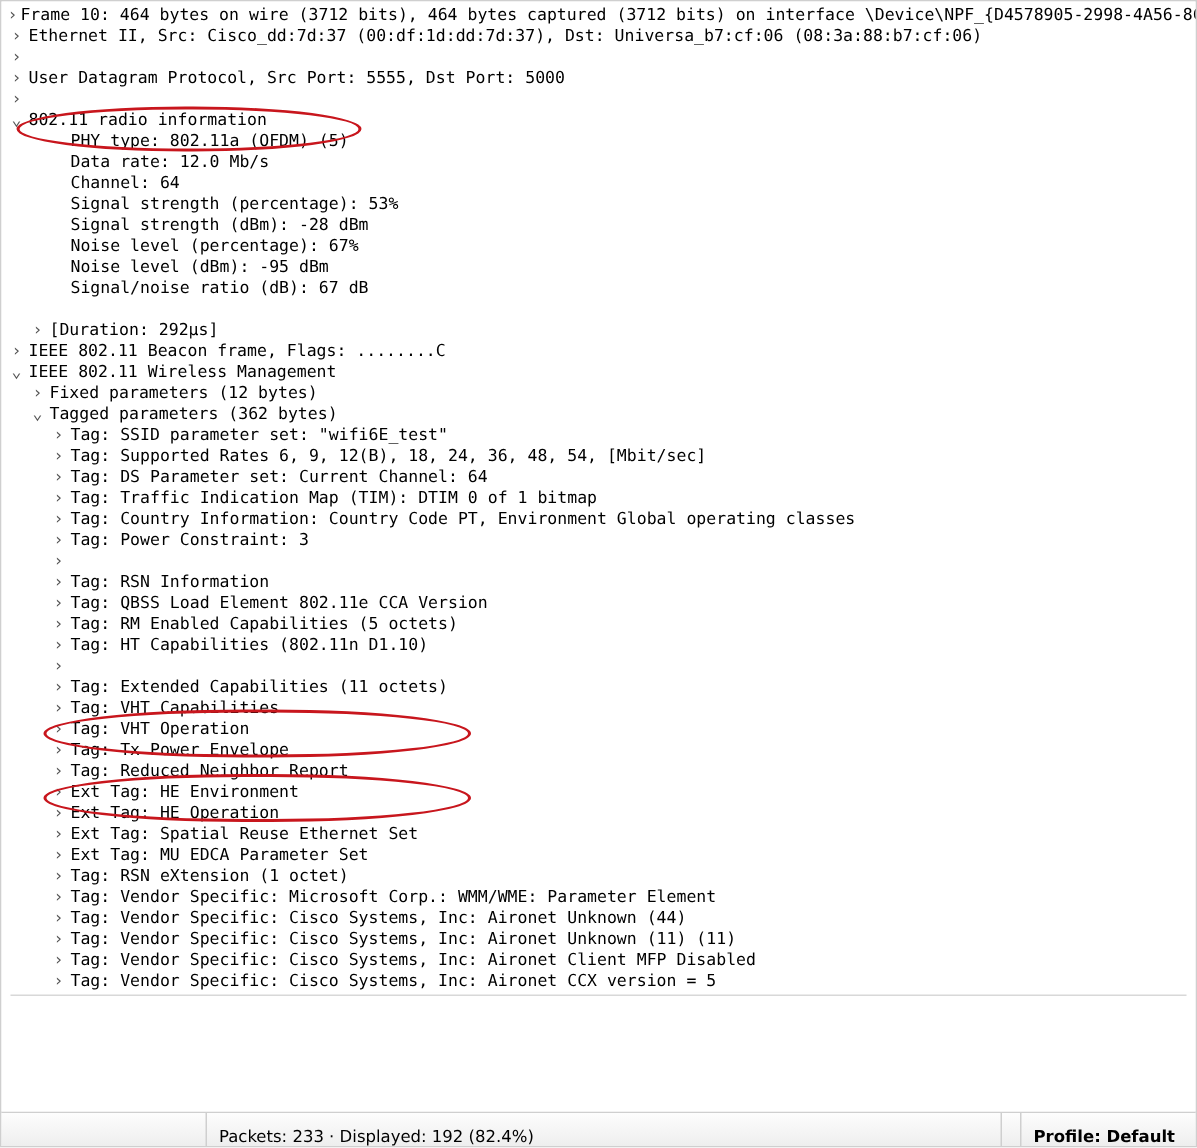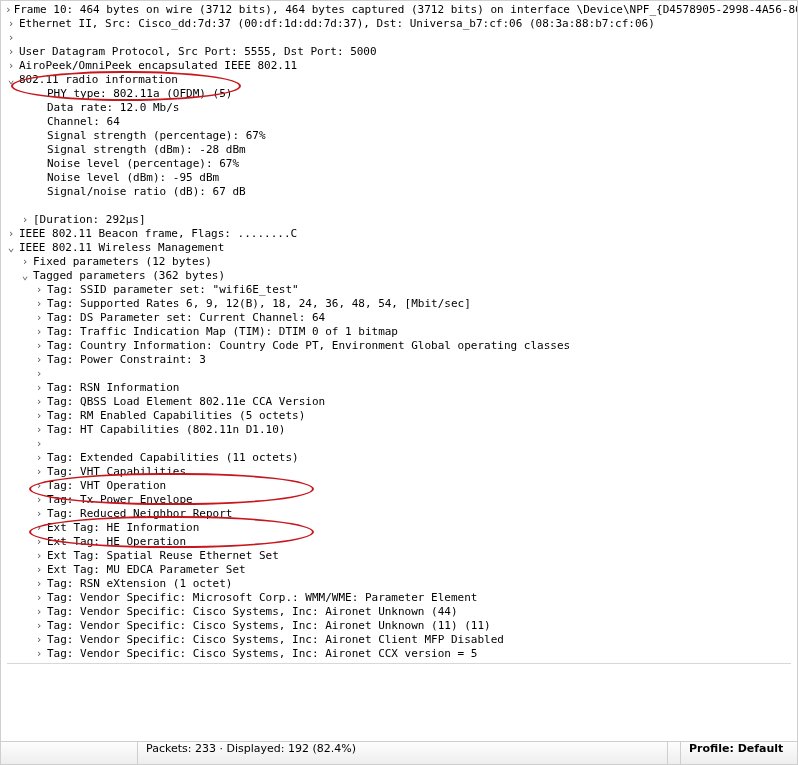--- a/index.html
+++ b/index.html
@@ -72,21 +72,21 @@
     align-items: center;
     background: linear-gradient(#fdfdfd, #eeeeee);
     border-top: 1px solid #cfcfcf;
     font-size: 11px;
   }
   .status-cell {
     padding: 0 8px;
     border-left: 1px solid #cfcfcf;
     height: 100%;
     display: flex;
-    align-items: flex-start;
+    align-items: flex-end;
     white-space: nowrap;
   }
   .status-cell.first { border-left: none; flex: 0 0 120px; }
   .status-cell.mid   { flex: 1 1 auto; }
   .status-cell.gap   { flex: 0 0 12px; padding: 0; }
   .status-cell.right { flex: 0 0 100px; font-weight: bold; }
   .hr {
     height:1px;
     background:#d8d8d8;
     margin:2px 6px 0 6px;
@@ -108,42 +108,41 @@
     </div>
     <div class="row i0">
       <span class="toggle">›</span>
     </div>
     <div class="row i0">
       <span class="toggle">›</span>
       <span class="label">User Datagram Protocol, Src Port: 5555, Dst Port: 5000</span>
     </div>
     <div class="row i0">
       <span class="toggle">›</span>
-      <span class="label">AiroPeek/OmniPeek encapsulated IEEE 802.11</span>
     </div>
 
     <div class="row i0">
       <span class="toggle">⌄</span>
       <span class="label">802.11 radio information</span>
     </div>
     <div class="row i2">
       <span class="toggle blank">·</span>
       <span class="label">PHY type: 802.11a (OFDM) (5)</span>
     </div>
     <div class="row i2">
       <span class="toggle blank">·</span>
       <span class="label">Data rate: 12.0 Mb/s</span>
     </div>
     <div class="row i2">
       <span class="toggle blank">·</span>
       <span class="label">Channel: 64</span>
     </div>
     <div class="row i2">
       <span class="toggle blank">·</span>
-      <span class="label">Signal strength (percentage): 67%</span>
+      <span class="label">Signal strength (percentage): 53%</span>
     </div>
     <div class="row i2">
       <span class="toggle blank">·</span>
       <span class="label">Signal strength (dBm): -28 dBm</span>
     </div>
     <div class="row i2">
       <span class="toggle blank">·</span>
       <span class="label">Noise level (percentage): 67%</span>
     </div>
     <div class="row i2">
@@ -190,21 +189,21 @@
     <div class="row i2"><span class="toggle">›</span><span class="label">Tag: RSN Information</span></div>
     <div class="row i2"><span class="toggle">›</span><span class="label">Tag: QBSS Load Element 802.11e CCA Version</span></div>
     <div class="row i2"><span class="toggle">›</span><span class="label">Tag: RM Enabled Capabilities (5 octets)</span></div>
     <div class="row i2"><span class="toggle">›</span><span class="label">Tag: HT Capabilities (802.11n D1.10)</span></div>
     <div class="row i2"><span class="toggle">›</span></div>
     <div class="row i2"><span class="toggle">›</span><span class="label">Tag: Extended Capabilities (11 octets)</span></div>
     <div class="row i2"><span class="toggle">›</span><span class="label">Tag: VHT Capabilities</span></div>
     <div class="row i2"><span class="toggle">›</span><span class="label">Tag: VHT Operation</span></div>
     <div class="row i2"><span class="toggle">›</span><span class="label">Tag: Tx Power Envelope</span></div>
     <div class="row i2"><span class="toggle">›</span><span class="label">Tag: Reduced Neighbor Report</span></div>
-    <div class="row i2"><span class="toggle">›</span><span class="label">Ext Tag: HE Information</span></div>
+    <div class="row i2"><span class="toggle">›</span><span class="label">Ext Tag: HE Environment</span></div>
     <div class="row i2"><span class="toggle">›</span><span class="label">Ext Tag: HE Operation</span></div>
     <div class="row i2"><span class="toggle">›</span><span class="label">Ext Tag: Spatial Reuse Ethernet Set</span></div>
     <div class="row i2"><span class="toggle">›</span><span class="label">Ext Tag: MU EDCA Parameter Set</span></div>
     <div class="row i2"><span class="toggle">›</span><span class="label">Tag: RSN eXtension (1 octet)</span></div>
     <div class="row i2"><span class="toggle">›</span><span class="label">Tag: Vendor Specific: Microsoft Corp.: WMM/WME: Parameter Element</span></div>
     <div class="row i2"><span class="toggle">›</span><span class="label">Tag: Vendor Specific: Cisco Systems, Inc: Aironet Unknown (44)</span></div>
     <div class="row i2"><span class="toggle">›</span><span class="label">Tag: Vendor Specific: Cisco Systems, Inc: Aironet Unknown (11) (11)</span></div>
     <div class="row i2"><span class="toggle">›</span><span class="label">Tag: Vendor Specific: Cisco Systems, Inc: Aironet Client MFP Disabled</span></div>
     <div class="row i2"><span class="toggle">›</span><span class="label">Tag: Vendor Specific: Cisco Systems, Inc: Aironet CCX version = 5</span></div>
 

